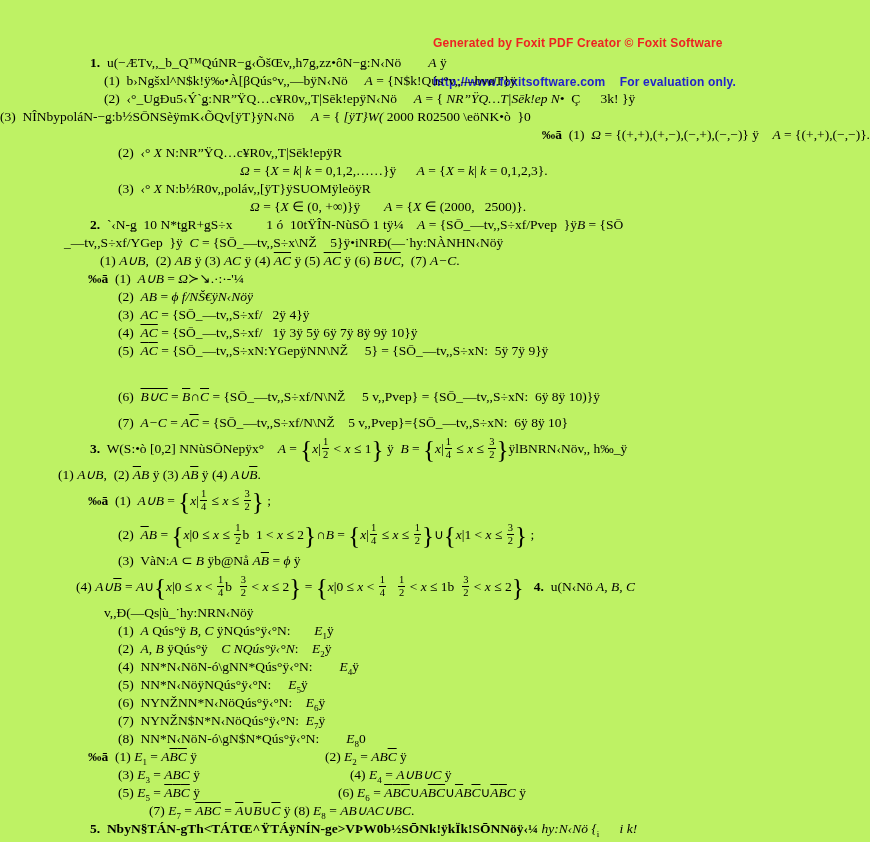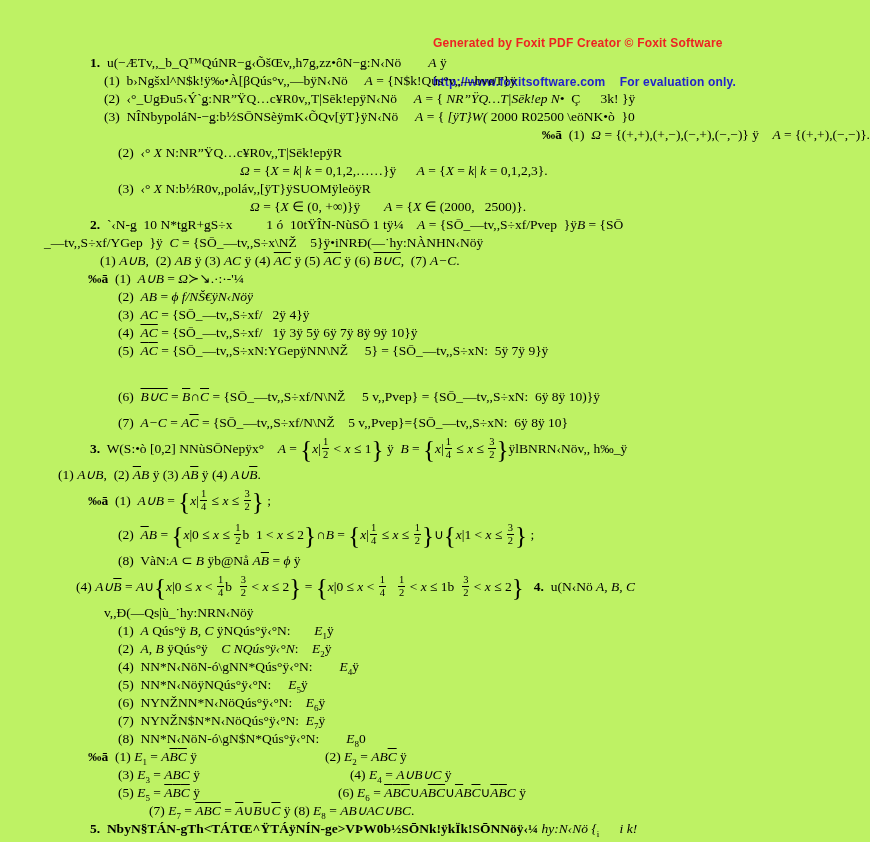--- a/index.html
+++ b/index.html
@@ -35,41 +35,41 @@
 
 <div class="page">
   <div class="watermark">
     <div class="wm-red" style="color: rgb(238, 34, 34);">Generated by Foxit PDF Creator © Foxit Software</div>
     <div class="wm-blue" style="color: rgb(34, 34, 204);">http://www.foxitsoftware.com    For evaluation only.</div>
   </div>
   <div class="doc" id="doc">
       <div class="line" style="padding-left: 90px;"><span class="b">1.</span><span>  u(−ÆTv,,_b_Q™QúNR−ǥ‹ÕšŒv,,h7g,zz•ôN−ǥ:N‹Nö        </span><span class="m">A</span><span> ÿ</span></div>
       <div class="line" style="padding-left: 104px;"><span>(1)  b›Ngšxl^N$k!ÿ‰•À[βQús°v,,—bÿN‹Nö     </span><span class="m">A</span><span> = {N$k!Qús°v,,—bvøT}ÿ</span></div>
       <div class="line" style="padding-left: 104px;"><span>(2)  ‹°_UgÐu5‹Ý`ǥ:NR”ŸQ…c¥R0v,,T|Sēk!epÿN‹Nö     </span><span class="m">A</span><span> = { </span><span class="m">NR”ŸQ…T|Sēk!ep N•</span><span>  Ç      3k! }ÿ</span></div>
-      <div class="line" style="padding-left: 104px;"><span>(3)  NÎNbypoláN-−ǥ:b½SŌNSèÿmK‹ÕQv[ÿT}ÿN‹Nö     </span><span class="m">A</span><span> = { </span><span class="m">[ÿT}W(</span><span> 2000 R02500 \eöNK•ò  }0</span></div>
+      <div class="line" style=""><span>(3)  NÎNbypoláN-−ǥ:b½SŌNSèÿmK‹ÕQv[ÿT}ÿN‹Nö     </span><span class="m">A</span><span> = { </span><span class="m">[ÿT}W(</span><span> 2000 R02500 \eöNK•ò  }0</span></div>
       <div class="line" style="padding-left: 88px; text-align: right;"><span class="b">‰ā</span><span>  (1)  </span><span class="m">Ω</span><span> = {(+,+),(+,−),(−,+),(−,−)} ÿ    </span><span class="m">A</span><span> = {(+,+),(−,−)}.</span></div>
       <div class="line" style="padding-left: 118px;"><span>(2)  ‹° </span><span class="m">X</span><span> N:NR”ŸQ…c¥R0v,,T|Sēk!epÿR</span></div>
       <div class="line" style="padding-left: 240px;"><span class="m">Ω</span><span> = {</span><span class="m">X</span><span> = </span><span class="m">k</span><span>| </span><span class="m">k</span><span> = 0,1,2,……}ÿ      </span><span class="m">A</span><span> = {</span><span class="m">X</span><span> = </span><span class="m">k</span><span>| </span><span class="m">k</span><span> = 0,1,2,3}.</span></div>
       <div class="line" style="padding-left: 118px;"><span>(3)  ‹° </span><span class="m">X</span><span> N:b½R0v,,poláv,,[ÿT}ÿSUOMÿleöÿR</span></div>
       <div class="line" style="padding-left: 250px;"><span class="m">Ω</span><span> = {</span><span class="m">X</span><span> ∈ (0, +∞)}ÿ       </span><span class="m">A</span><span> = {</span><span class="m">X</span><span> ∈ (2000,   2500)}.</span></div>
       <div class="line" style="padding-left: 90px;"><span class="b">2.</span><span>  `‹N-ǥ  10 N*tǥR+ǥS÷x          1 ó  10tŸÎN-NùSŌ 1 tÿ¼    </span><span class="m">A</span><span> = {SŌ_—tv,,S÷xf/Pvep  }ÿ</span><span class="m">B</span><span> = {SŌ</span></div>
-      <div class="line" style="padding-left: 44px;"><span>_—tv,,S÷xf/YGep  }ÿ  </span><span class="m">C</span><span> = {SŌ_—tv,,S÷x\NŽ    5}ÿ•iNRÐ(—˙hy:NÀNHN‹Nöÿ</span></div>
+      <div class="line" style="padding-left: 64px;"><span>_—tv,,S÷xf/YGep  }ÿ  </span><span class="m">C</span><span> = {SŌ_—tv,,S÷x\NŽ    5}ÿ•iNRÐ(—˙hy:NÀNHN‹Nöÿ</span></div>
       <div class="line" style="padding-left: 100px;"><span>(1) </span><span class="m">A∪B</span><span>,  (2) </span><span class="m">AB</span><span> ÿ (3) </span><span class="m">AC</span><span> ÿ (4) </span><span class="o">AC</span><span> ÿ (5) </span><span class="o">A</span><span class="o">C</span><span> ÿ (6) </span><span class="o">B∪C</span><span>,  (7) </span><span class="m">A−C</span><span>.</span></div>
       <div class="line" style="padding-left: 88px;"><span class="b">‰ā</span><span>  (1)  </span><span class="m">A∪B</span><span> = </span><span class="m">Ω</span><span>≻↘.·:·-'¼</span></div>
       <div class="line" style="padding-left: 118px;"><span>(2)  </span><span class="m">AB</span><span> = </span><span class="m">ϕ f/NŠ€ÿN‹Nöÿ</span></div>
       <div class="line" style="padding-left: 118px;"><span>(3)  </span><span class="m">AC</span><span> = {SŌ_—tv,,S÷xf/   2ÿ 4}ÿ</span></div>
       <div class="line" style="padding-left: 118px;"><span>(4)  </span><span class="o">AC</span><span> = {SŌ_—tv,,S÷xf/   1ÿ 3ÿ 5ÿ 6ÿ 7ÿ 8ÿ 9ÿ 10}ÿ</span></div>
       <div class="line" style="padding-left: 118px;"><span>(5)  </span><span class="o">A</span><span class="o">C</span><span> = {SŌ_—tv,,S÷xN:YGepÿNN\NŽ     5} = {SŌ_—tv,,S÷xN:  5ÿ 7ÿ 9}ÿ</span></div>
       <div class="line" style="padding-left: 118px; margin-top: 28px;"><span>(6)  </span><span class="o">B∪C</span><span> = </span><span class="o">B</span><span>∩</span><span class="o">C</span><span> = {SŌ_—tv,,S÷xf/N\NŽ     5 v,,Pvep} = {SŌ_—tv,,S÷xN:  6ÿ 8ÿ 10)}ÿ</span></div>
       <div class="line" style="padding-left: 118px; margin-top: 8px;"><span>(7)  </span><span class="m">A−C</span><span> = </span><span class="m">A</span><span class="o">C</span><span> = {SŌ_—tv,,S÷xf/N\NŽ    5 v,,Pvep}={SŌ_—tv,,S÷xN:  6ÿ 8ÿ 10}</span></div>
       <div class="line tall" style="padding-left: 90px;"><span class="b">3.</span><span>  W(S:•ò [0,2] NNùSŌNepÿx°    </span><span class="m">A</span><span> = </span><span class="brace">{</span><span class="m">x</span><span>|</span><span class="frac"><span class="n">1</span><span class="d">2</span></span><span> &lt; </span><span class="m">x</span><span> ≤ 1</span><span class="brace">}</span><span> ÿ  </span><span class="m">B</span><span> = </span><span class="brace">{</span><span class="m">x</span><span>|</span><span class="frac"><span class="n">1</span><span class="d">4</span></span><span> ≤ </span><span class="m">x</span><span> ≤ </span><span class="frac"><span class="n">3</span><span class="d">2</span></span><span class="brace">}</span><span>ÿlBNRN‹Növ,, h‰_ÿ</span></div>
       <div class="line" style="padding-left: 58px;"><span>(1) </span><span class="m">A∪B</span><span>,  (2) </span><span class="o">A</span><span class="m">B</span><span> ÿ (3) </span><span class="m">A</span><span class="o">B</span><span> ÿ (4) </span><span class="m">A∪</span><span class="o">B</span><span>.</span></div>
       <div class="line tall" style="padding-left: 88px;"><span class="b">‰ā</span><span>  (1)  </span><span class="m">A∪B</span><span> = </span><span class="brace">{</span><span class="m">x</span><span>|</span><span class="frac"><span class="n">1</span><span class="d">4</span></span><span> ≤ </span><span class="m">x</span><span> ≤ </span><span class="frac"><span class="n">3</span><span class="d">2</span></span><span class="brace">}</span><span> ;</span></div>
       <div class="line tall" style="padding-left: 118px;"><span>(2)  </span><span class="o">A</span><span class="m">B</span><span> = </span><span class="brace">{</span><span class="m">x</span><span>|0 ≤ </span><span class="m">x</span><span> ≤ </span><span class="frac"><span class="n">1</span><span class="d">2</span></span><span>b  1 &lt; </span><span class="m">x</span><span> ≤ 2</span><span class="brace">}</span><span>∩</span><span class="m">B</span><span> = </span><span class="brace">{</span><span class="m">x</span><span>|</span><span class="frac"><span class="n">1</span><span class="d">4</span></span><span> ≤ </span><span class="m">x</span><span> ≤ </span><span class="frac"><span class="n">1</span><span class="d">2</span></span><span class="brace">}</span><span>∪</span><span class="brace">{</span><span class="m">x</span><span>|1 &lt; </span><span class="m">x</span><span> ≤ </span><span class="frac"><span class="n">3</span><span class="d">2</span></span><span class="brace">}</span><span> ;</span></div>
-      <div class="line" style="padding-left: 118px;"><span>(8)  VàN:</span><span class="m">A</span><span> ⊂ </span><span class="m">B</span><span> ÿb@Nå </span><span class="m">A</span><span class="o">B</span><span> = </span><span class="m">ϕ</span><span> ÿ</span></div>
+      <div class="line" style="padding-left: 118px;"><span>(3)  VàN:</span><span class="m">A</span><span> ⊂ </span><span class="m">B</span><span> ÿb@Nå </span><span class="m">A</span><span class="o">B</span><span> = </span><span class="m">ϕ</span><span> ÿ</span></div>
       <div class="line tall" style="padding-left: 76px;"><span>(4) </span><span class="m">A∪</span><span class="o">B</span><span> = </span><span class="m">A</span><span>∪</span><span class="brace">{</span><span class="m">x</span><span>|0 ≤ </span><span class="m">x</span><span> &lt; </span><span class="frac"><span class="n">1</span><span class="d">4</span></span><span>b  </span><span class="frac"><span class="n">3</span><span class="d">2</span></span><span> &lt; </span><span class="m">x</span><span> ≤ 2</span><span class="brace">}</span><span> = </span><span class="brace">{</span><span class="m">x</span><span>|0 ≤ </span><span class="m">x</span><span> &lt; </span><span class="frac"><span class="n">1</span><span class="d">4</span></span><span>   </span><span class="frac"><span class="n">1</span><span class="d">2</span></span><span> &lt; </span><span class="m">x</span><span> ≤ 1b  </span><span class="frac"><span class="n">3</span><span class="d">2</span></span><span> &lt; </span><span class="m">x</span><span> ≤ 2</span><span class="brace">}</span><span>   </span><span class="b">4.</span><span>  u(N‹Nö </span><span class="m">A, B, C</span></div>
       <div class="line" style="padding-left: 104px;"><span>v,,Ð(—Qs|ù_˙hy:NRN‹Nöÿ</span></div>
       <div class="line" style="padding-left: 118px;"><span>(1)  </span><span class="m">A</span><span> Qús°ÿ </span><span class="m">B, C</span><span> ÿNQús°ÿ‹°N:       </span><span class="m">E</span><sub>1</sub><span>ÿ</span></div>
       <div class="line" style="padding-left: 118px;"><span>(2)  </span><span class="m">A, B</span><span> ÿQús°ÿ    </span><span class="m">C NQús°ÿ‹°N</span><span>:    </span><span class="m">E</span><sub>2</sub><span>ÿ</span></div>
       <div class="line" style="padding-left: 118px;"><span>(4)  NN*N‹NöN-ó\gNN*Qús°ÿ‹°N:        </span><span class="m">E</span><sub>4</sub><span>ÿ</span></div>
       <div class="line" style="padding-left: 118px;"><span>(5)  NN*N‹NöÿNQús°ÿ‹°N:     </span><span class="m">E</span><sub>5</sub><span>ÿ</span></div>
       <div class="line" style="padding-left: 118px;"><span>(6)  NYNŽNN*N‹NöQús°ÿ‹°N:    </span><span class="m">E</span><sub>6</sub><span>ÿ</span></div>
       <div class="line" style="padding-left: 118px;"><span>(7)  NYNŽN$N*N‹NöQús°ÿ‹°N:  </span><span class="m">E</span><sub>7</sub><span>ÿ</span></div>
       <div class="line" style="padding-left: 118px;"><span>(8)  NN*N‹NöN-ó\gN$N*Qús°ÿ‹°N:        </span><span class="m">E</span><sub>8</sub><span>0</span></div>
       <div class="line" style="padding-left: 88px;"><span class="b">‰ā</span><span>  (1) </span><span class="m">E</span><sub>1</sub><span> = </span><span class="m">A</span><span class="o">B</span><span class="o">C</span><span> ÿ</span><span style="display: inline-block; width: 128px;"></span><span>(2) </span><span class="m">E</span><sub>2</sub><span> = </span><span class="m">AB</span><span class="o">C</span><span> ÿ</span></div>

